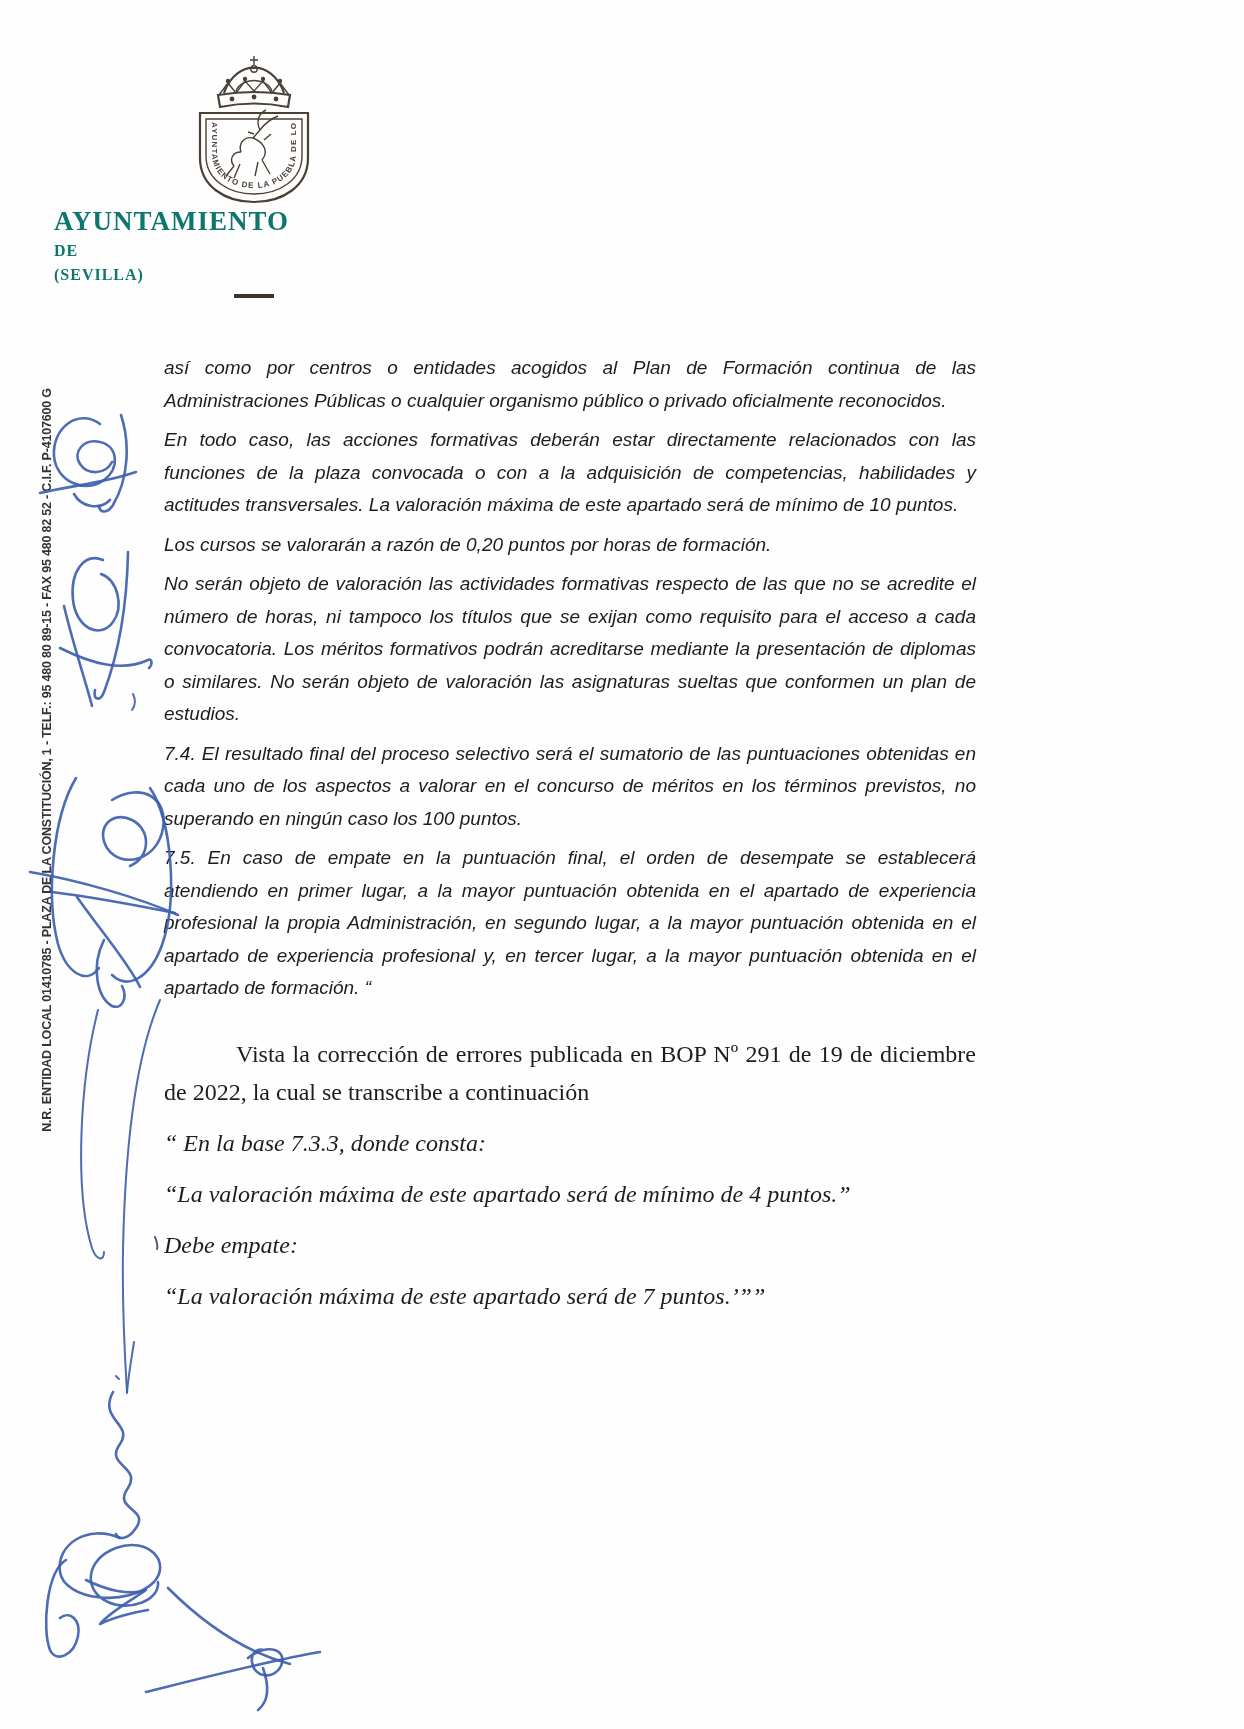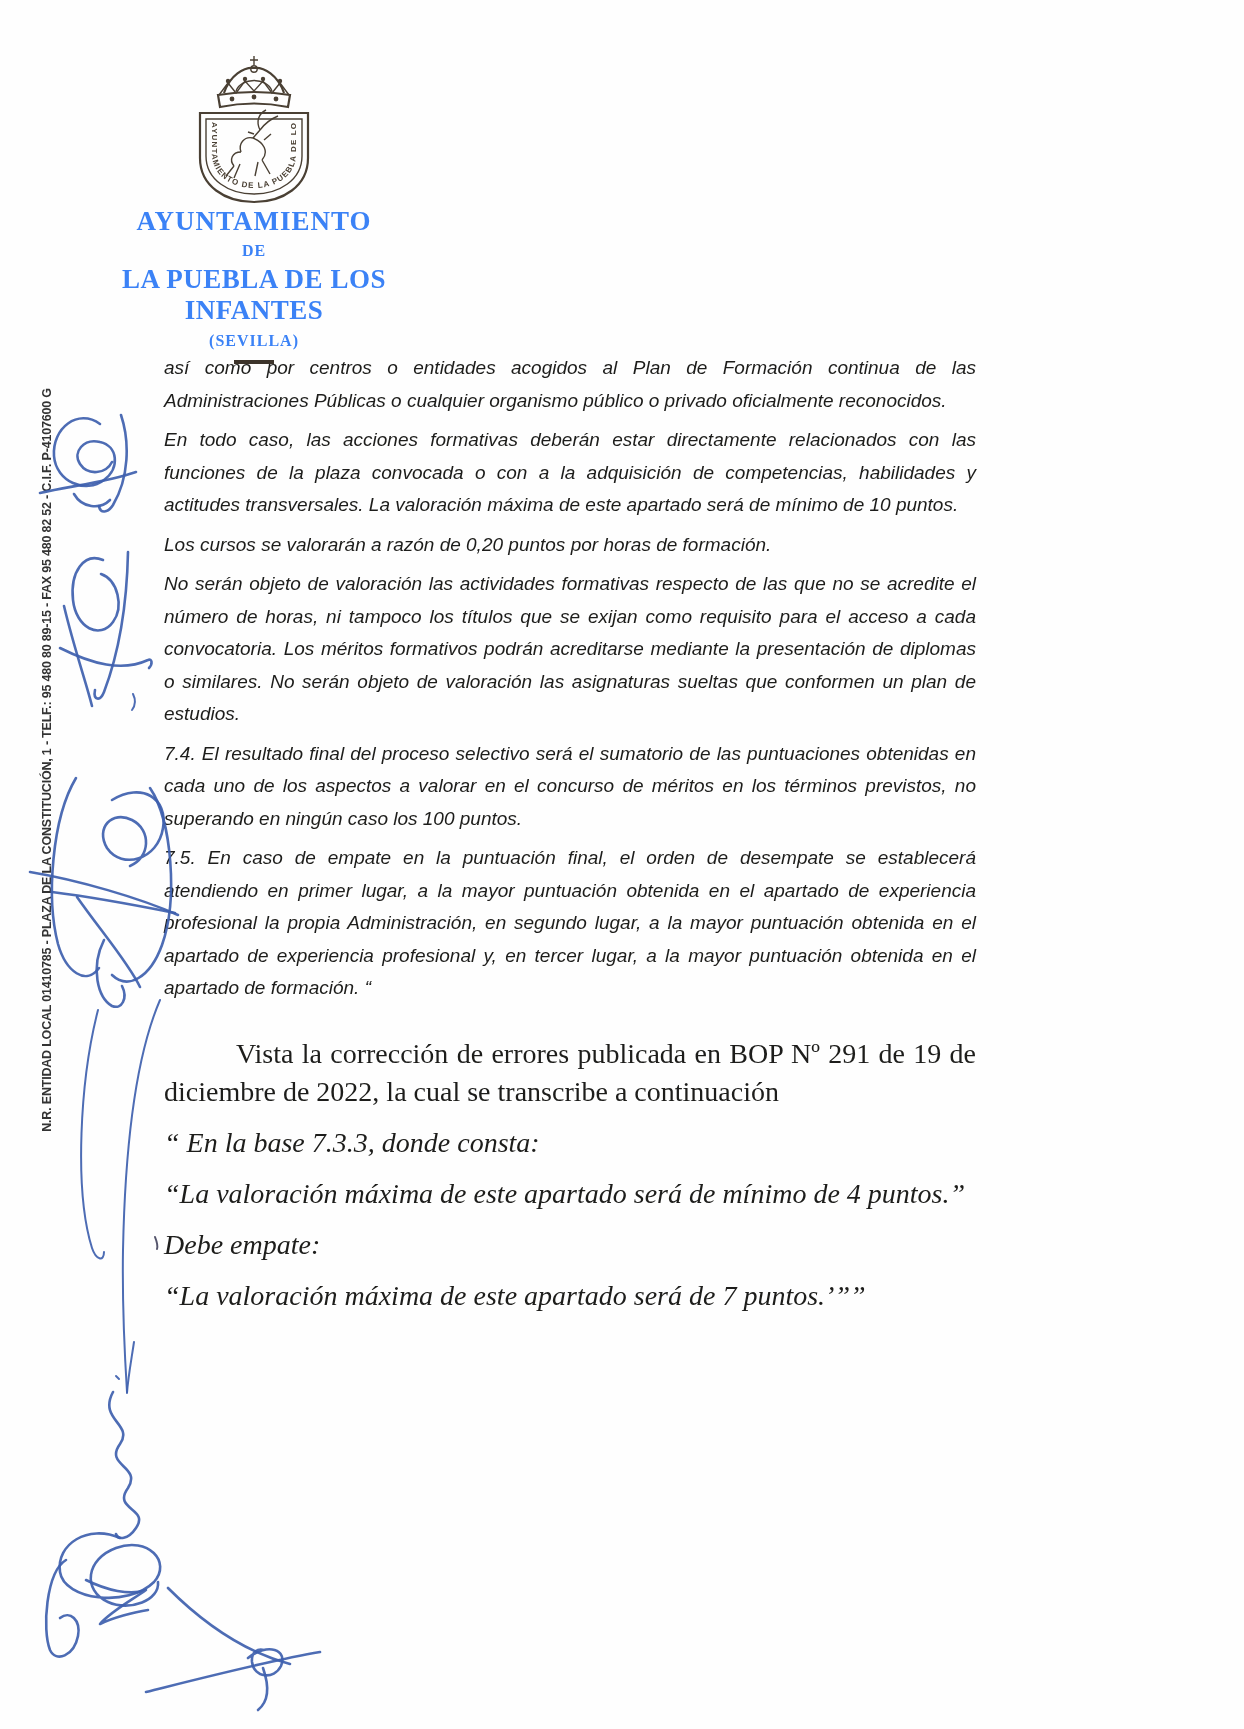--- a/index.html
+++ b/index.html
@@ -18,21 +18,21 @@
   .crest .thick{stroke-width:2.2;}
   .crest .thin{stroke-width:1.4;}
   .crest .jewel{fill:var(--crest-color,#4a4034);stroke:none;}
   .crest .ring-text{
     font-family:"Liberation Sans",sans-serif;
     font-size:8px;letter-spacing:1.1px;font-weight:700;
     fill:var(--crest-color,#4a4034);stroke:none;
   }
   .org{
     position:absolute;left:54px;top:206px;width:400px;
-    text-align:center;color:#3b82f6;
+    text-align:left;color:#0f766e;
     font-family:"Liberation Serif",serif;
   }
   .org-name{font-size:27px;font-weight:700;letter-spacing:1px;}
   .org-de{font-size:16px;font-weight:700;letter-spacing:1px;margin-top:5px;}
   .org-town{font-size:27px;font-weight:700;letter-spacing:.5px;margin-top:4px;}
   .org-prov{font-size:16px;font-weight:700;letter-spacing:1px;margin-top:6px;}
   .org-rule{width:40px;height:4px;background:#3c332a;margin:10px auto 0 auto;}
   
   .sidebar{
     position:absolute;left:47px;top:760px;
@@ -46,21 +46,21 @@
   .content{position:absolute;left:158px;top:352px;width:812px;margin-left:6px;}
   .content p{margin:0 0 7px 0;}
   p.sans{
     font-family:"Liberation Sans",sans-serif;
     font-style:italic;
     font-size:19px;line-height:32.5px;
     text-align:justify;
   }
   p.serif{
     font-family:"Liberation Serif",serif;
-    font-size:28px;line-height:38px;
+    font-size:24px;line-height:38px;
     text-align:justify;
     margin-bottom:13px;
   }
   p.serif.first{margin-top:30px;}
   p.serif.italic{font-style:italic;}
   .indent{text-indent:72px;}
   .ml{margin-left:72px;}
   
   .sig{position:absolute;left:0;top:0;pointer-events:none;}
   .sig path{
@@ -110,21 +110,20 @@
       <path class="thin" d="M69,100 C60,100 57,108 62,114"></path>
       <path class="thin" d="M62,114 L54,124 M68,112 L62,126"></path>
       <path class="thin" d="M81,86 C92,90 97,100 90,108 M90,108 L98,122 M86,110 L83,124"></path>
       <path class="thin" d="M92,88 L99,82"></path>
     </g>
   </svg>
 
   <div class="org">
     <div class="org-name">AYUNTAMIENTO</div>
     <div class="org-de">DE</div>
-    <div class="org-town">LA PUEBLA DE LOS INFANTES</div>
     <div class="org-prov">(SEVILLA)</div>
     <div class="org-rule"></div>
   </div>
 
   <div class="sidebar">N.R. ENTIDAD LOCAL 01410785 - PLAZA DE LA CONSTITUCIÓN, 1 - TELF.: 95 480 80 89-15 - FAX 95 480 82 52 - C.I.F. P-4107600 G</div>
 
   <main class="content">
     <p class="sans">así como por centros o entidades acogidos al Plan de Formación continua de las Administraciones Públicas o cualquier organismo público o privado oficialmente reconocidos.</p>
     <p class="sans">En todo caso, las acciones formativas deberán estar directamente relacionados con las funciones de la plaza convocada o con a la adquisición de competencias, habilidades y actitudes transversales. La valoración máxima de este apartado será de mínimo de 10 puntos.</p>
     <p class="sans">Los cursos se valorarán a razón de 0,20 puntos por horas de formación.</p>

